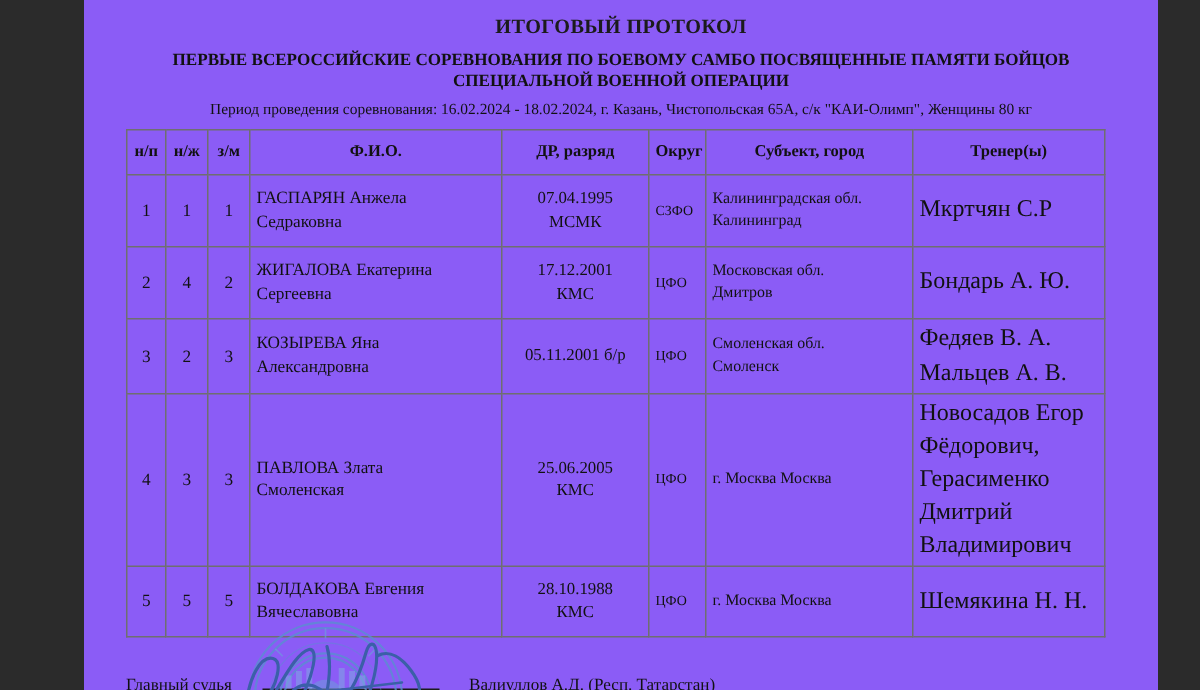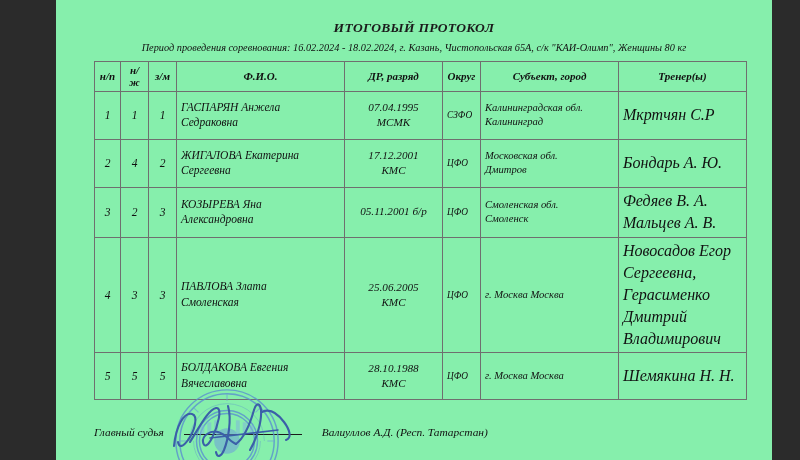--- a/index.html
+++ b/index.html
@@ -25,24 +25,23 @@
   }
   .band-left  { left: 0;  width: 56px; }
   .band-right { right: 0; width: 28px; }
 
   .page {
     position: absolute;
     left: 56px;
     top: 0;
     width: 716px;
     height: 460px;
-    background: #86efac;
+    background: #8b5cf6;
     box-sizing: border-box;
-    padding: 14px;
-    font-style: italic;
+    padding: 4px;
   }
 
   .doc-title {
     text-align: center;
     font-weight: bold;
     font-size: 13.5px;
     letter-spacing: .3px;
     color: #1b1b1b;
     margin: 6px 0 0 0;
     line-height: 1.2;
@@ -179,20 +178,24 @@
 
 <div id="screen">
 
   <div class="band band-left"></div>
   <div class="band band-right"></div>
 
   <div class="page">
 
     <div class="doc-title">ИТОГОВЫЙ ПРОТОКОЛ</div>
 
+    <div class="doc-subtitle">
+      <span>ПЕРВЫЕ ВСЕРОССИЙСКИЕ СОРЕВНОВАНИЯ ПО БОЕВОМУ САМБО  ПОСВЯЩЕННЫЕ ПАМЯТИ БОЙЦОВ</span><br>
+      <span>СПЕЦИАЛЬНОЙ ВОЕННОЙ ОПЕРАЦИИ</span>
+    </div>
 
     <div class="doc-period">Период проведения соревнования: 16.02.2024 - 18.02.2024, г. Казань, Чистопольская 65А, с/к "КАИ-Олимп", Женщины 80 кг</div>
 
     <div class="table-wrap">
       <table class="protocol">
         <colgroup>
           <col class="w-np">
             <col class="w-nzh">
             <col class="w-zm">
             <col class="w-fio">
@@ -300,21 +303,21 @@
               <span class="line2">25.06.2005</span>
               <span class="line2">КМС</span>
             </td>
             <td class="c-okrug">ЦФО</td>
             <td class="c-subj">
               <span class="line2">г. Москва Москва</span>
               <span class="line2"></span>
             </td>
             <td class="c-trainer">
               <span class="line2">Новосадов Егор</span>
-              <span class="line2">Сергеевна,</span>
+              <span class="line2">Фёдорович,</span>
               <span class="line2">Герасименко</span>
               <span class="line2">Дмитрий</span>
               <span class="line2">Владимирович</span>
             </td>
           </tr>
           <tr style="height:47px">
             <td class="c-num">5</td>
             <td class="c-num">5</td>
             <td class="c-num">5</td>
             <td class="c-fio">

